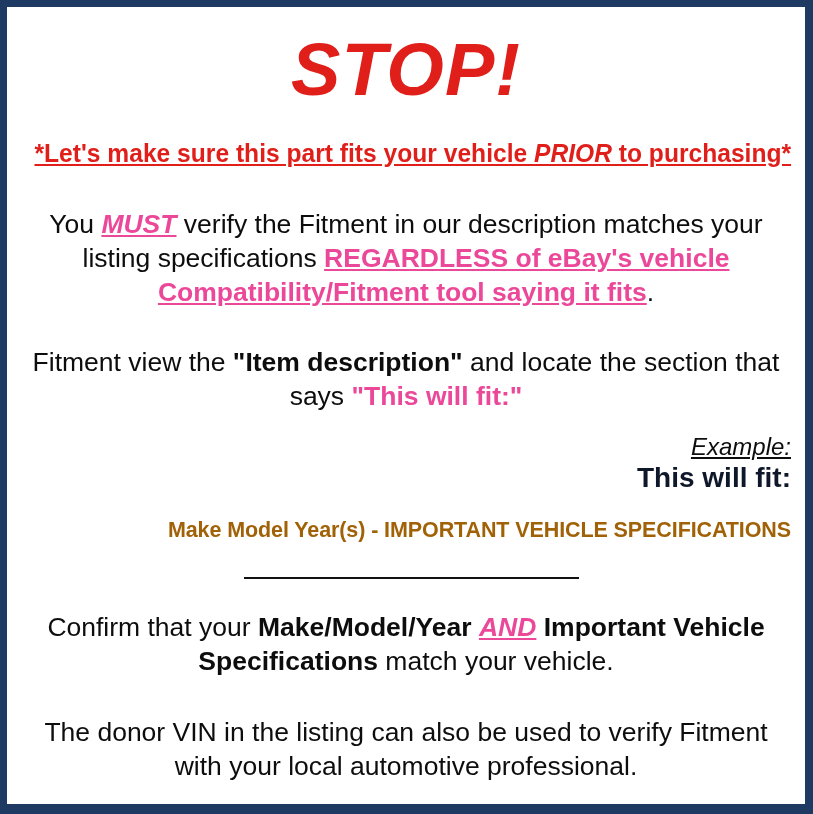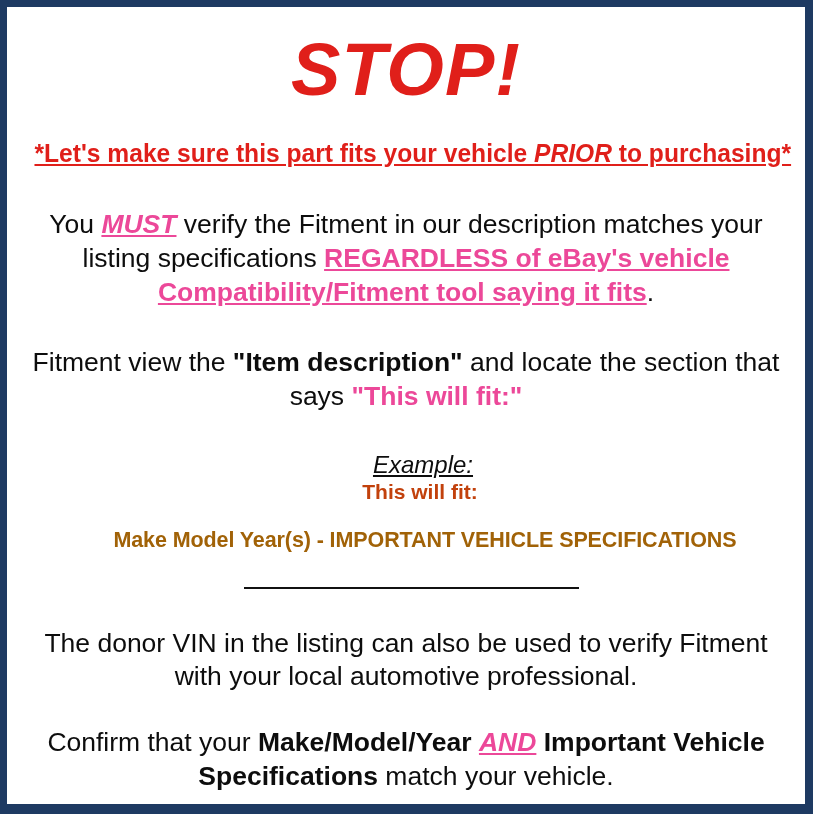--- a/index.html
+++ b/index.html
@@ -73,36 +73,36 @@
     line-height: 1.28;
     margin: 0;
   }
   .para-must      { margin-top: 40px; }
   .para-please    { margin-top: 36px; }
   .para-confirm   { margin-top: 32px; }
   .para-vin       { margin-top: 38px; }
 
   
   .example-block {
-    margin-top: 38px;
+    margin-top: 20px;
     padding-left: 34px;
-    text-align: center;
+    text-align: right;
   }
   .example-label {
     color: #0d0d0d;
     font-size: 24px;
     font-style: italic;
     text-decoration: underline;
     line-height: 1.12;
     display: block;
   }
   .example-fit {
-    color: #c2410c;
+    color: #0f172a;
     font-weight: bold;
-    font-size: 21px;
+    font-size: 28px;
     line-height: 1.15;
     display: block;
     margin-top: 1px;
     margin-left: -6px;
   }
   .example-spec {
     color: #a16207;
     font-weight: bold;
     font-size: 21.5px;
     line-height: 1.15;
@@ -149,23 +149,23 @@
     <div class="example-block">
       <span class="example-label">Example:</span>
       <span class="example-fit">This will fit:</span>
       <span class="example-spec">Make Model Year(s) - IMPORTANT VEHICLE SPECIFICATIONS</span>
     </div>
 
     <div class="divider-wrap">
       <span class="divider-line"></span>
     </div>
 
+    <p class="para para-confirm">
+      <span>Confirm that your </span><span class="b">Make/Model/Year</span><span>&nbsp;</span><span class="red b i u">AND</span><span>&nbsp;</span><span class="b">Important Vehicle Specifications</span><span> match your vehicle.</span>
+    </p>
+
     <p class="para para-vin">
       <span>The donor VIN in the listing can also be used to verify Fitment</span><br>
       <span>with your local automotive professional.</span>
-    </p>
-
-    <p class="para para-confirm">
-      <span>Confirm that your </span><span class="b">Make/Model/Year</span><span>&nbsp;</span><span class="red b i u">AND</span><span>&nbsp;</span><span class="b">Important Vehicle Specifications</span><span> match your vehicle.</span>
     </p>
 
   </div>
 </div>
 
 </body></html>

